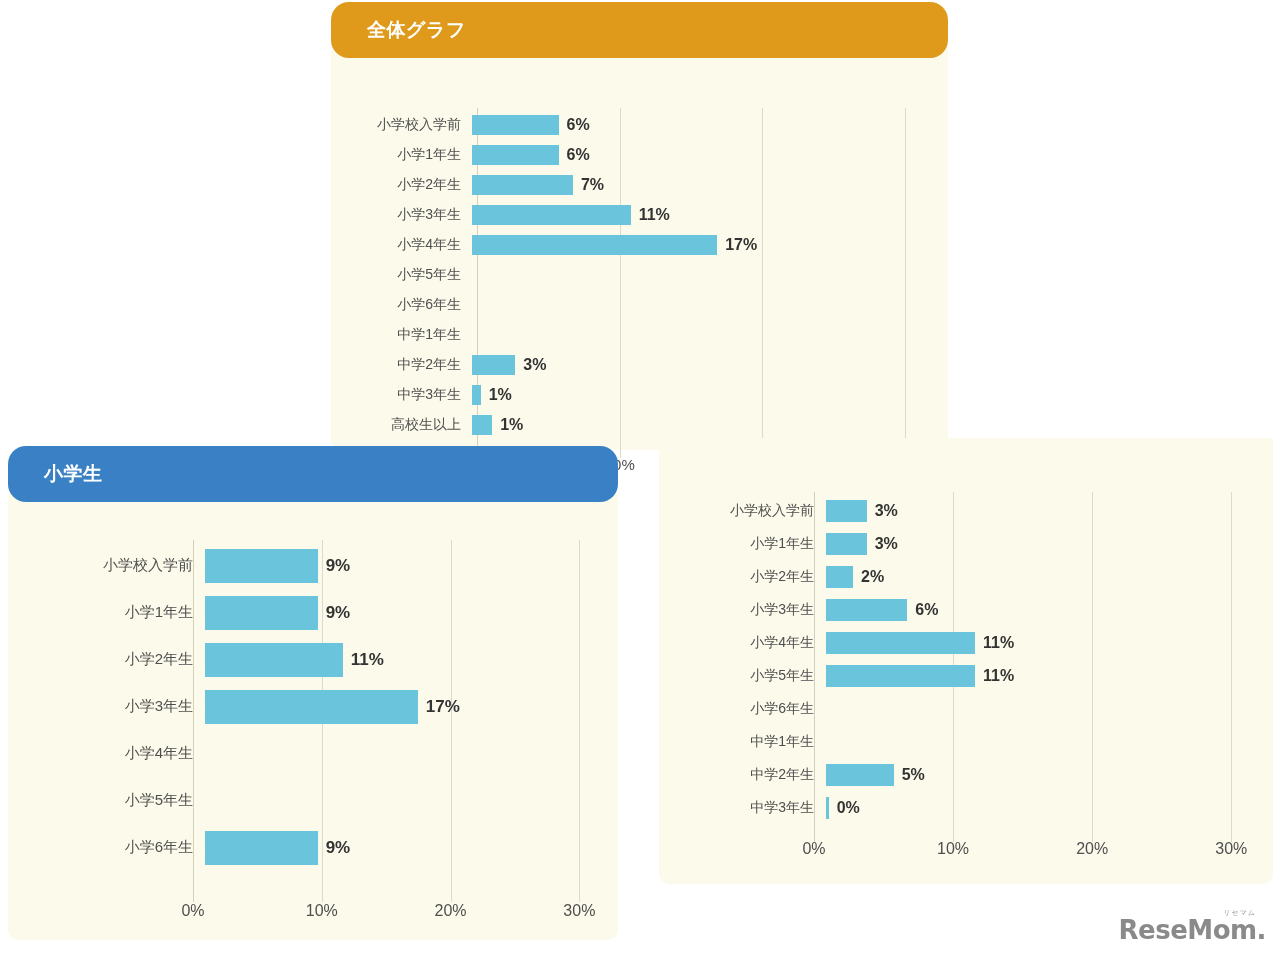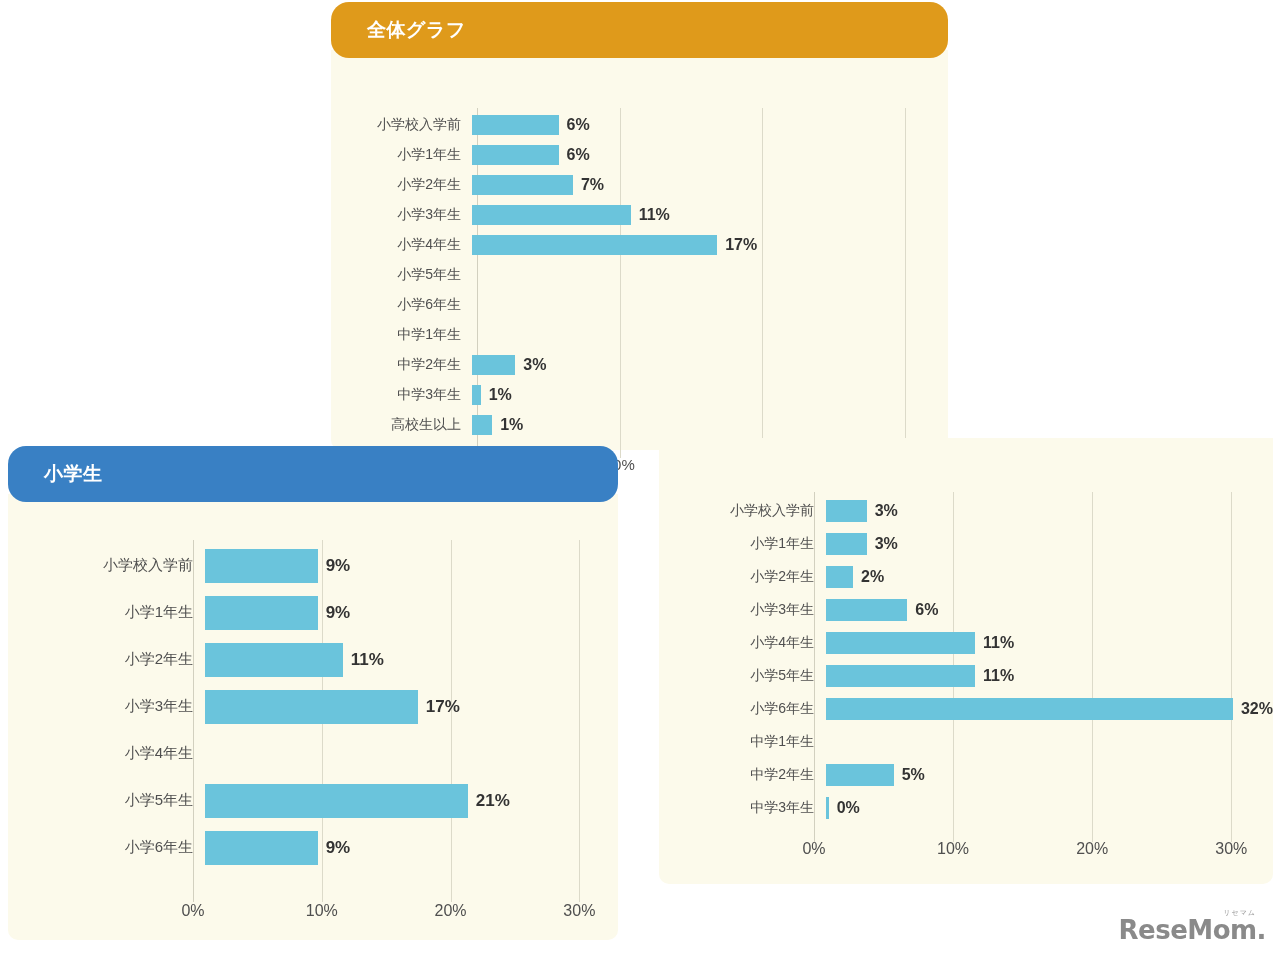--- a/index.html
+++ b/index.html
@@ -307,24 +307,20 @@
             <div class="bar-zone">
               <div class="bar" style="width: 51.5152%; background: rgb(106, 196, 220);"></div>
               <div class="bar-value">17%</div>
             </div>
           </div>
           <div class="row">
             <div class="row-label">小学4年生</div>
           </div>
           <div class="row">
             <div class="row-label">小学5年生</div>
-            <div class="bar-zone">
-              <div class="bar" style="width: 63.6364%; background: rgb(106, 196, 220);"></div>
-              <div class="bar-value">21%</div>
-            </div>
           </div>
           <div class="row">
             <div class="row-label">小学6年生</div>
             <div class="bar-zone">
               <div class="bar" style="width: 27.2727%; background: rgb(106, 196, 220);"></div>
               <div class="bar-value">9%</div>
             </div>
           </div>
         </div>
       <div class="xaxis">
@@ -384,24 +380,20 @@
           </div>
           <div class="row">
             <div class="row-label">小学5年生</div>
             <div class="bar-zone">
               <div class="bar" style="width: 33.3333%; background: rgb(106, 196, 220);"></div>
               <div class="bar-value">11%</div>
             </div>
           </div>
           <div class="row">
             <div class="row-label">小学6年生</div>
-            <div class="bar-zone">
-              <div class="bar" style="width: 96.9697%; background: rgb(106, 196, 220);"></div>
-              <div class="bar-value">32%</div>
-            </div>
           </div>
           <div class="row">
             <div class="row-label">中学1年生</div>
           </div>
           <div class="row">
             <div class="row-label">中学2年生</div>
             <div class="bar-zone">
               <div class="bar" style="width: 15.1515%; background: rgb(106, 196, 220);"></div>
               <div class="bar-value">5%</div>
             </div>

